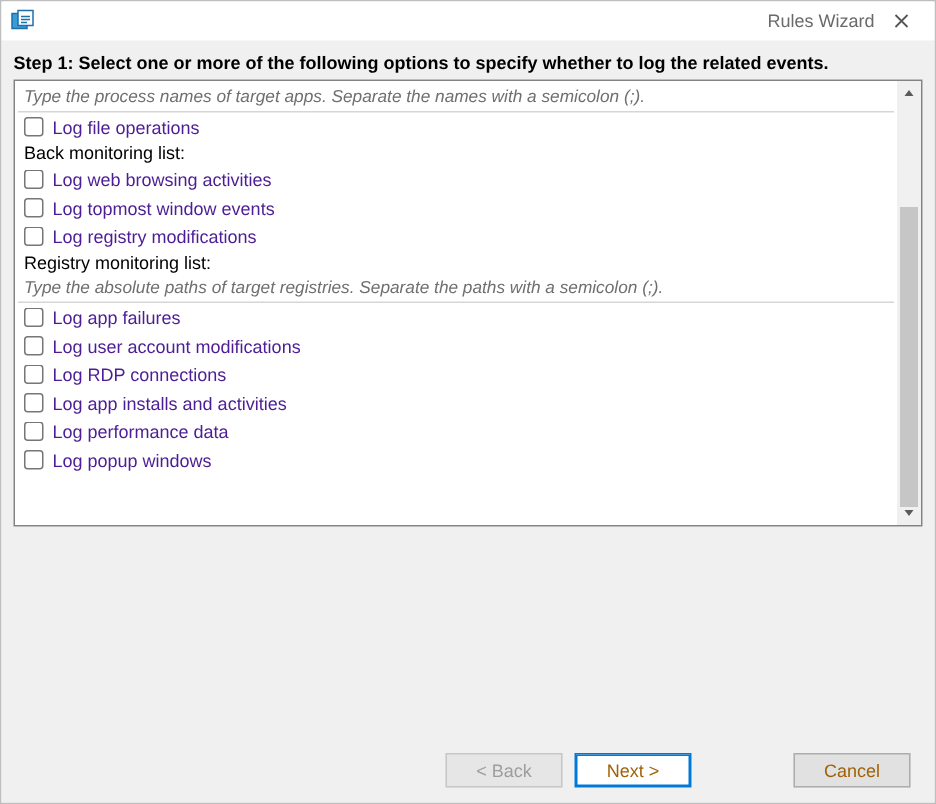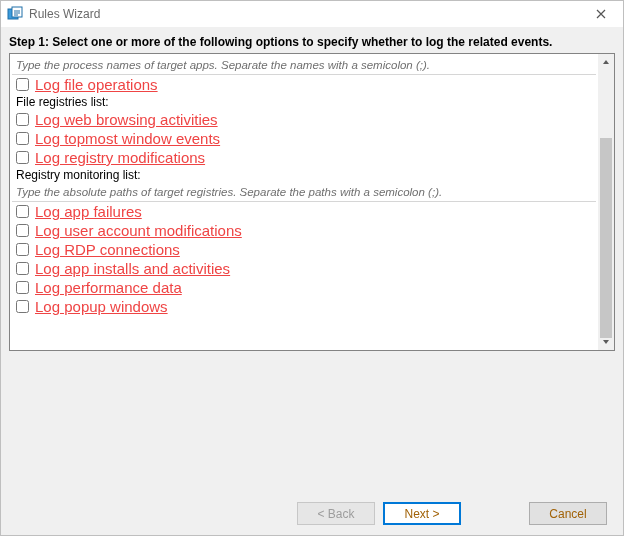--- a/index.html
+++ b/index.html
@@ -22,20 +22,21 @@
     flex-direction: column;
   }
   .titlebar {
     height: 26px;
     display: flex;
     align-items: center;
     padding: 0 4px 0 6px;
     background: #fff;
     color: #6a6a6a;
     font-size: 12px;
+    text-align: right;
   }
   .titlebar .app-icon {
     width: 16px; height: 16px;
     margin-right: 6px;
     display: inline-flex;
     align-items: center; justify-content: center;
   }
   .titlebar .title { flex: 1; }
   .titlebar .close {
     width: 36px; height: 22px;
@@ -116,23 +117,22 @@
     height: 19px;
     padding: 0 2px;
     gap: 4px;
   }
   .row input[type="checkbox"] {
     width: 13px; height: 13px;
     margin: 0 2px 0 2px;
     accent-color: #000;
   }
   .row label {
-    font-size: 15px;
-    color: #ef4444;
-    text-decoration: underline;
+    font-size: 12px;
+    color: #4c1d95;
   }
   .section-label {
     font-size: 12px;
     color: #000;
     padding: 1px 2px 0 4px;
     height: 16px;
   }
 
   .spacer { flex: 1; }
 
@@ -198,21 +198,21 @@
       <div class="list-scroll">
         <div class="list-inner">
 
           <input class="ph-input" type="text" placeholder="Type the process names of target apps. Separate the names with a semicolon (;)." style="">
 
           <div class="row">
             <input type="checkbox" style="">
             <label>Log file operations</label>
           </div>
 
-          <div class="section-label">File registries list:</div>
+          <div class="section-label">Back monitoring list:</div>
 
 
           <div class="row">
             <input type="checkbox" style="">
             <label>Log web browsing activities</label>
           </div>
 
           <div class="row">
             <input type="checkbox" style="">
             <label>Log topmost window events</label>

